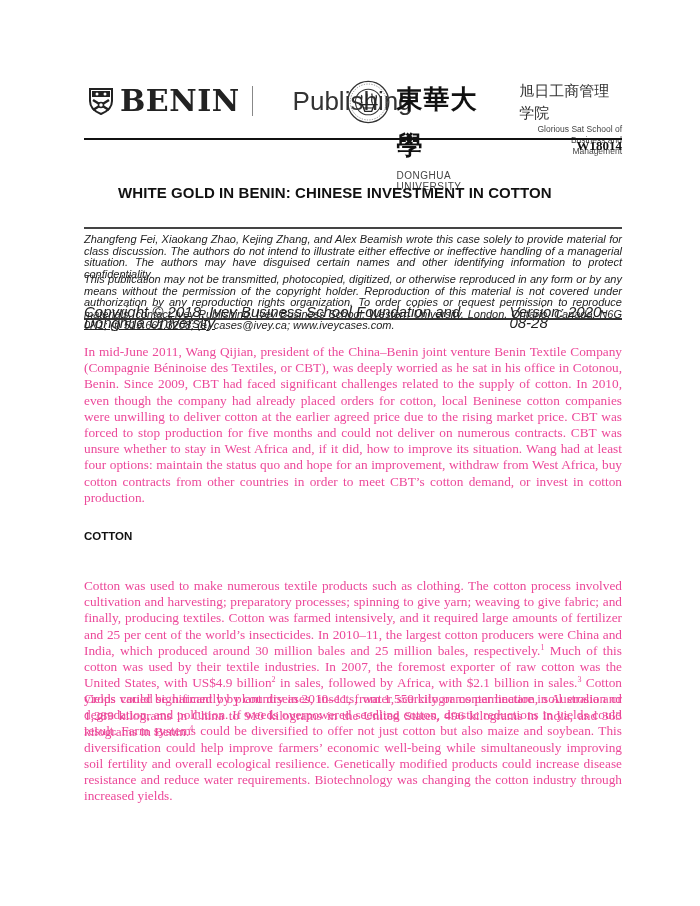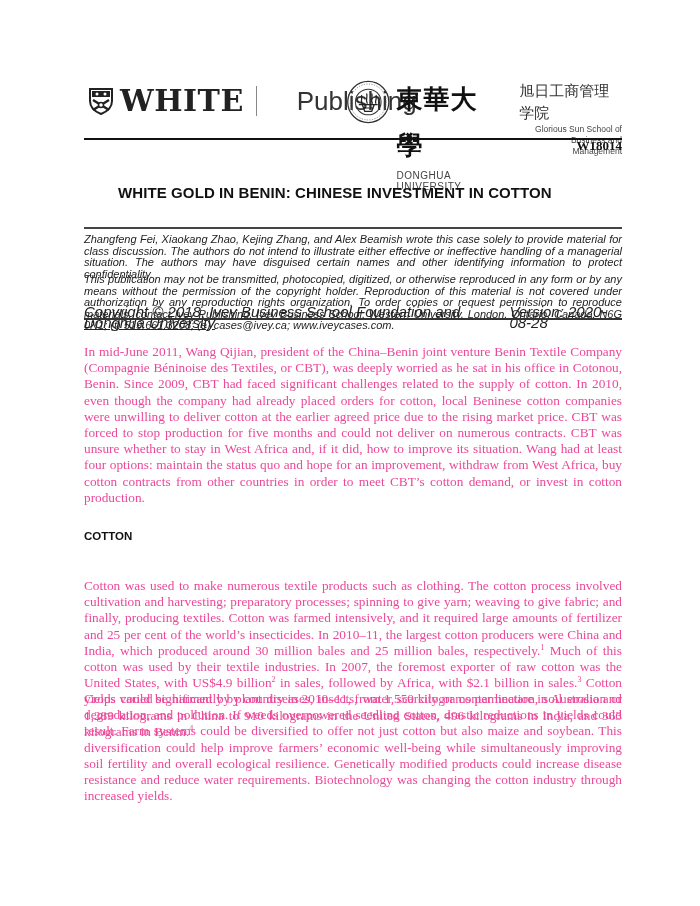--- a/index.html
+++ b/index.html
@@ -50,41 +50,41 @@
   <div class="header">
     <div class="ivey-logo">
       <svg class="crest" viewBox="0 0 26 30">
         <path d="M2 3 H24 V15 C24 22 18 26 13 28 C8 26 2 22 2 15 Z" fill="#fff" stroke="#222" stroke-width="2"></path>
         <rect x="4" y="5" width="18" height="6" fill="#222"></rect>
         <circle cx="9" cy="8" r="1.5" fill="#fff"></circle>
           <circle cx="17" cy="8" r="1.5" fill="#fff"></circle>
         <path d="M5 14 L21 24 M21 14 L5 24" stroke="#222" stroke-width="2.5"></path>
         <circle cx="13" cy="19" r="2.5" fill="#fff" stroke="#222" stroke-width="1.5"></circle>
       </svg>
-      <span class="ivey-word">WHITE</span>
+      <span class="ivey-word">BENIN</span>
       <span class="ivey-sep"></span>
       <span class="pub-word">Publishing</span>
     </div>
 
     <div class="dhu-logo">
       <svg class="seal" viewBox="0 0 52 52">
         <circle cx="26" cy="26" r="24" fill="none" stroke="#333" stroke-width="1.5"></circle>
         <circle cx="26" cy="26" r="21" fill="none" stroke="#666" stroke-width="0.8" stroke-dasharray="1.5 1.5"></circle>
         <circle cx="26" cy="26" r="15" fill="none" stroke="#333" stroke-width="1.2"></circle>
         <path d="M18 18 C20 22 16 24 19 28 M24 16 C26 20 22 23 25 28 M30 16 C32 20 28 23 31 28 M35 18 C37 22 33 24 35 28" stroke="#222" stroke-width="1.5" fill="none"></path>
         <path d="M15 29 H37 M19 29 L22 37 H30 L33 29" stroke="#222" stroke-width="1.6" fill="none"></path>
         <path d="M20 33 H32" stroke="#222" stroke-width="1.2"></path>
       </svg>
       <div class="dhu-cn-block">
         <span class="dhu-cn">東華大學</span>
         <span class="dhu-en">DONGHUA UNIVERSITY</span>
       </div>
       <div class="gs-block">
         <span class="gs-cn">旭日工商管理学院</span>
-        <span class="gs-en">Glorious Sun School of</span>
+        <span class="gs-en">Glorious Sat School of</span>
         <span class="gs-en">Business and Management</span>
       </div>
     </div>
   </div>
 
   <div class="top-rule"></div>
   <div class="case-no">W18014</div>
 
   <div class="title">WHITE GOLD IN BENIN: CHINESE INVESTMENT IN COTTON</div>
   <div class="title-rule"></div>

